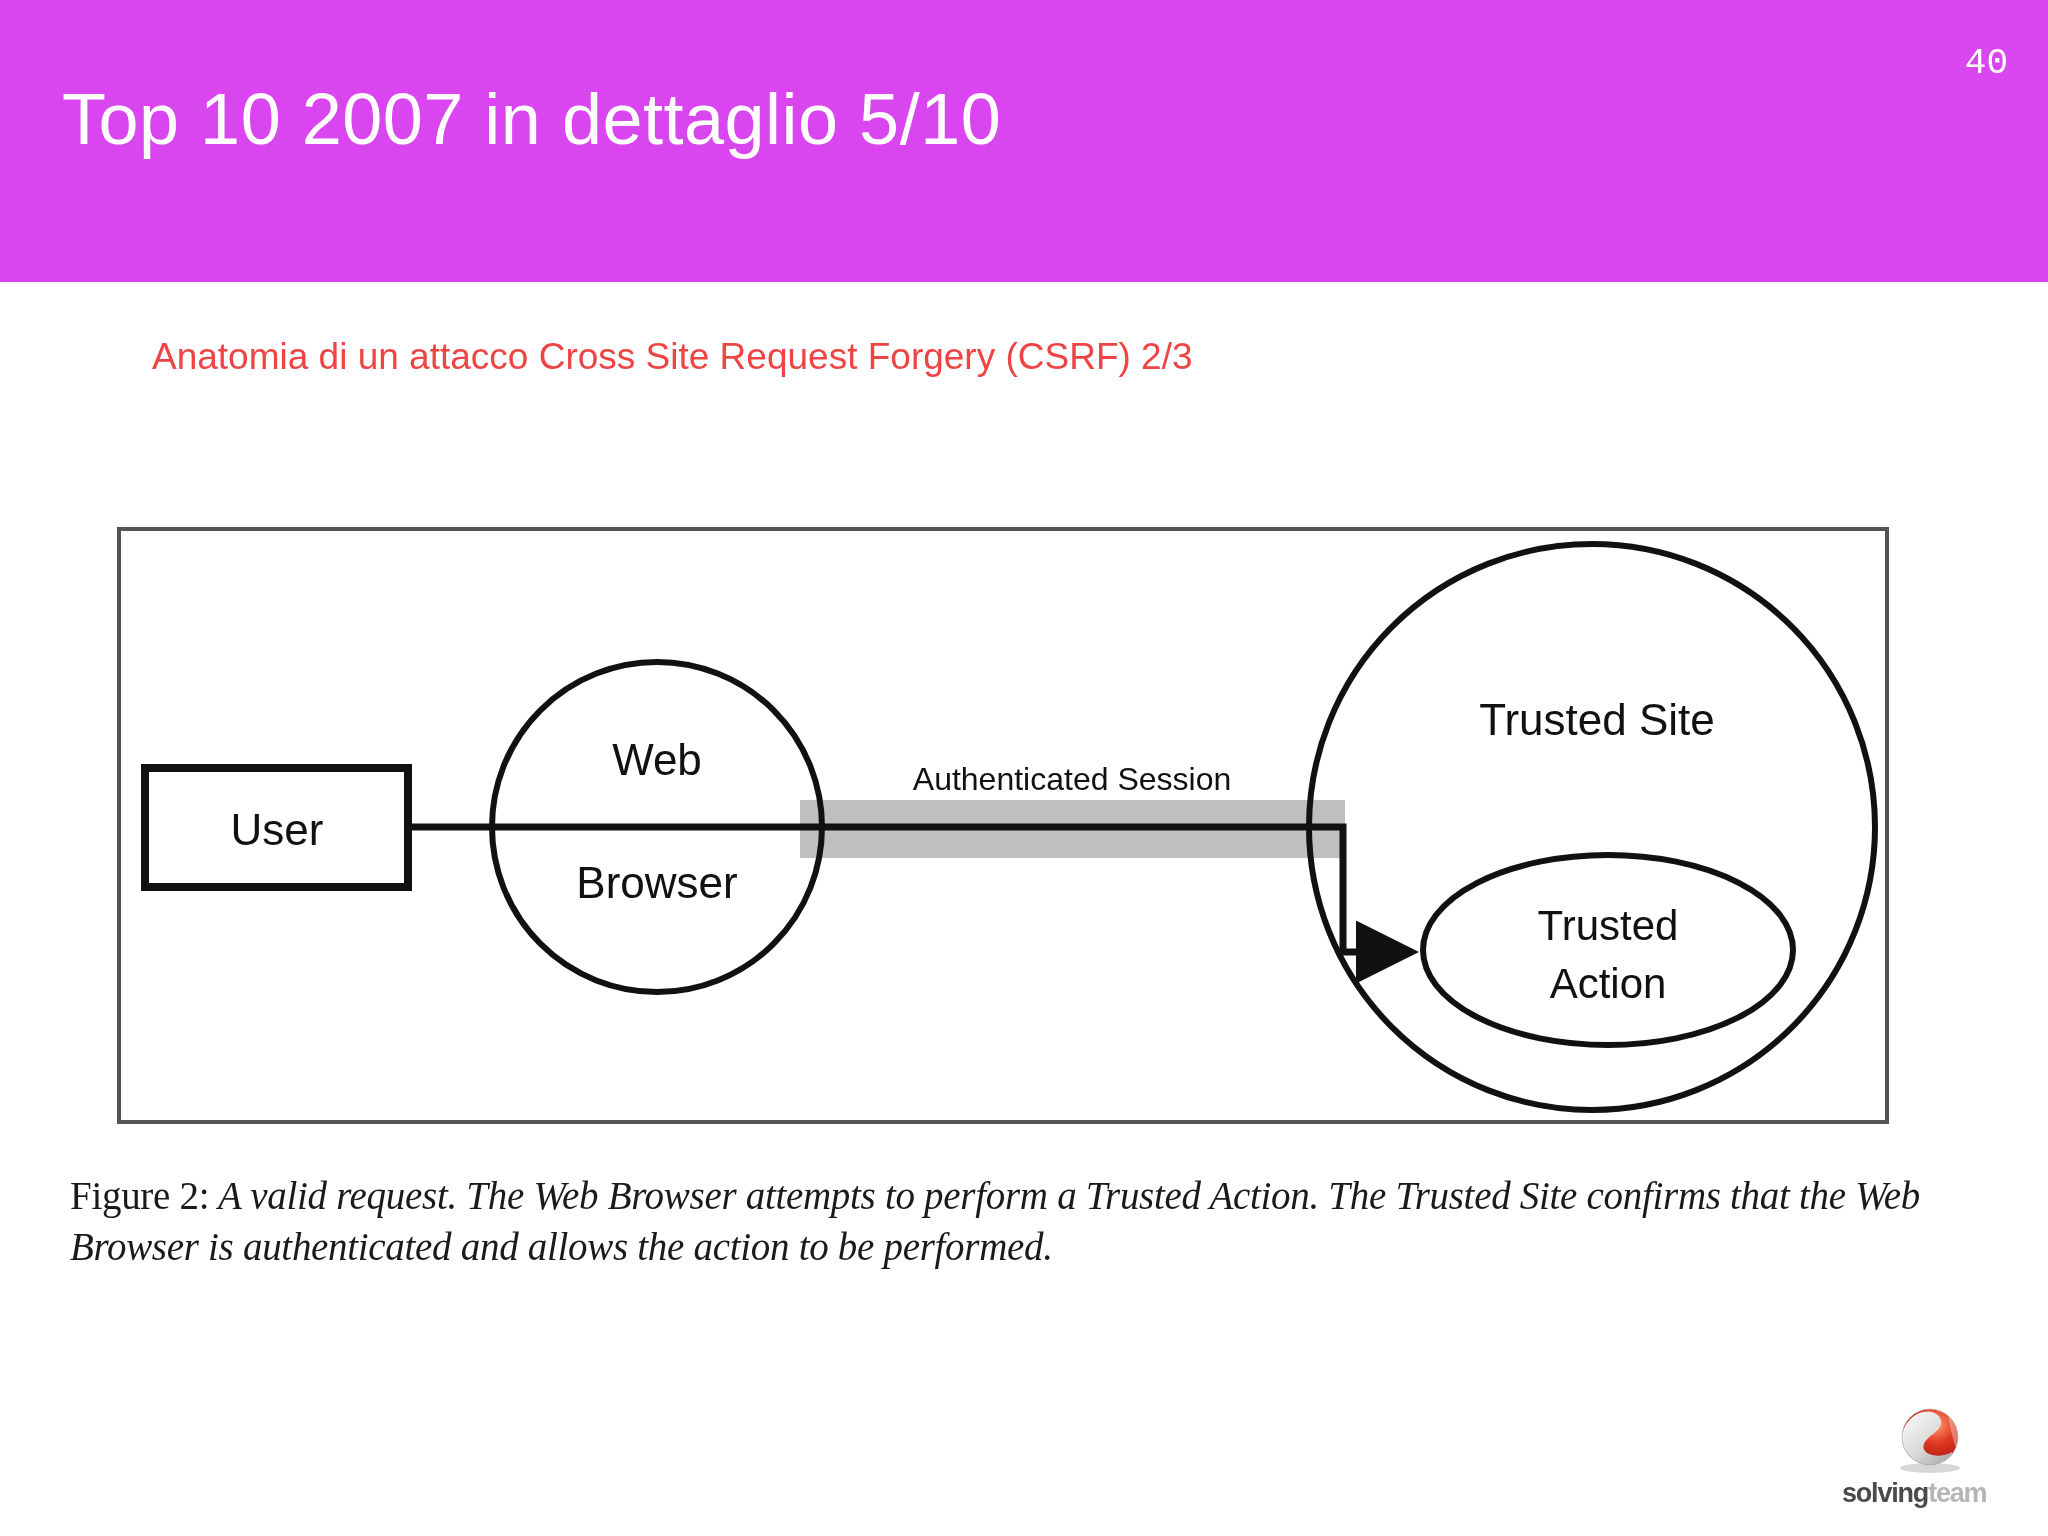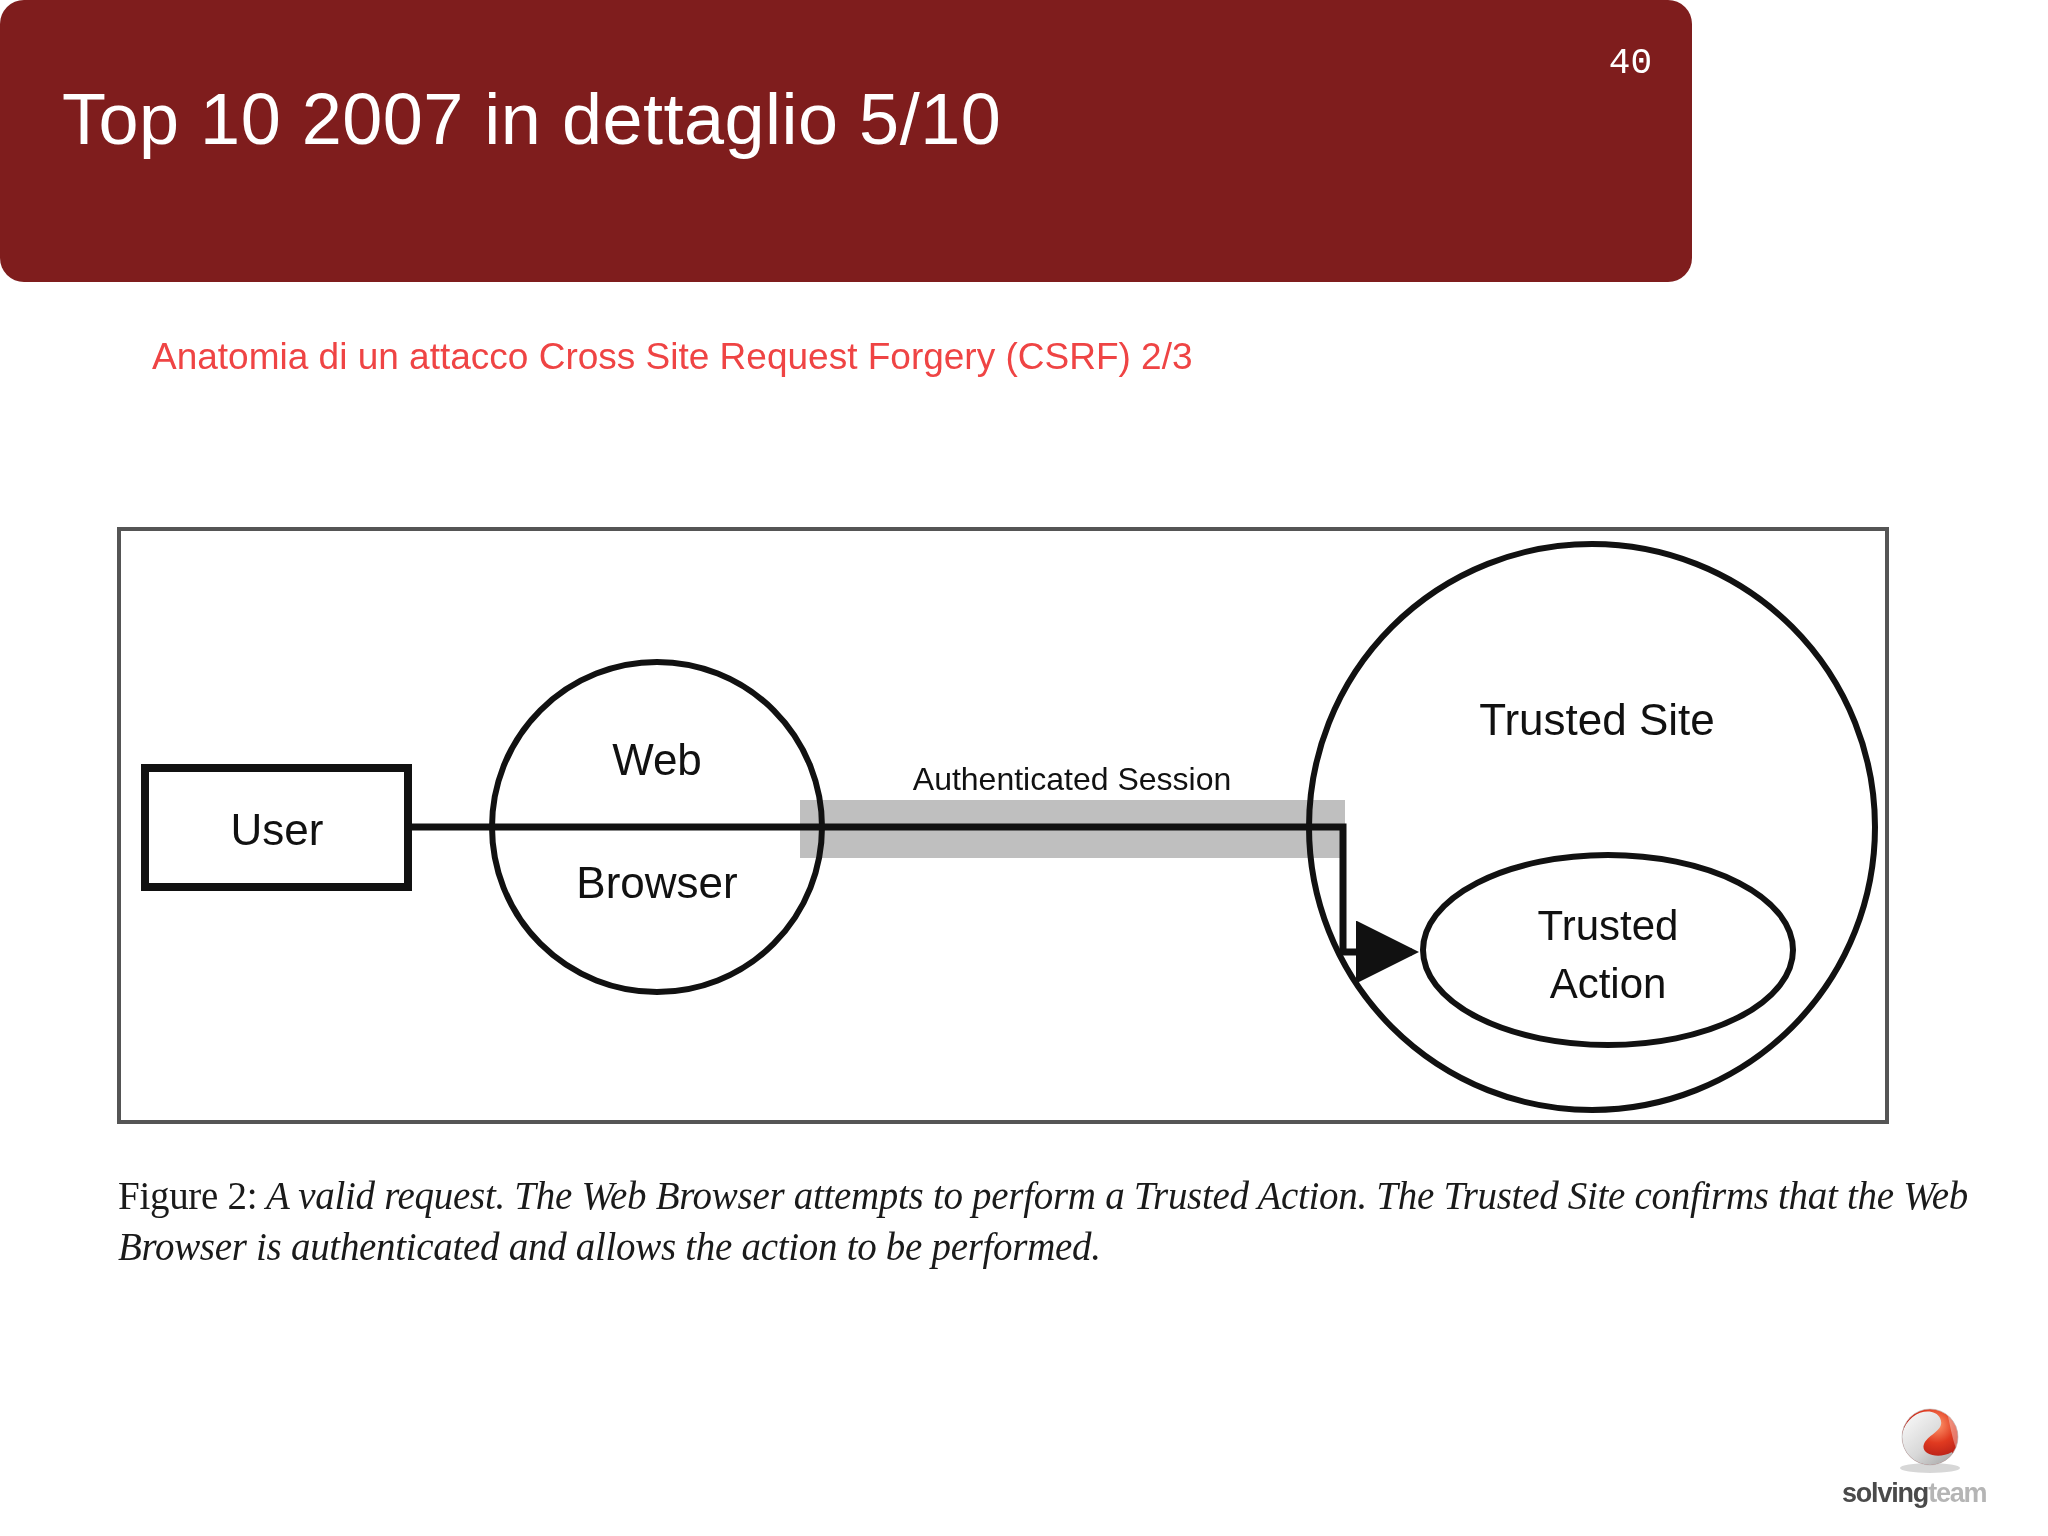--- a/index.html
+++ b/index.html
@@ -14,24 +14,23 @@
     background: #ffffff;
     overflow: hidden;
     font-family: "Liberation Sans", sans-serif;
   }
 
   
   #header-band {
     position: absolute;
     left: 0;
     top: 0;
-    width: 1692px;
+    width: 2048px;
     height: 282px;
-    background: #7f1d1d;
-    border-radius: 24px;
+    background: #d946ef;
   }
   #header-title {
     position: absolute;
     left: 62px;
     top: 78px;
     font-size: 72px;
     line-height: 82px;
     color: #ffffff;
     font-weight: 400;
     letter-spacing: 0.5px;
@@ -80,21 +79,20 @@
     position: absolute;
     left: 70px;
     top: 1170px;
     width: 1930px;
     font-family: "Liberation Serif", serif;
     font-style: italic;
     font-size: 39px;
     line-height: 51px;
     color: #1a1a1a;
     letter-spacing: -0.3px;
-    margin-left: 48px;
   }
   #figure-caption .fignum {
     font-style: normal;
   }
 
   
   #logo {
     position: absolute;
     left: 1842px;
     top: 1404px;

